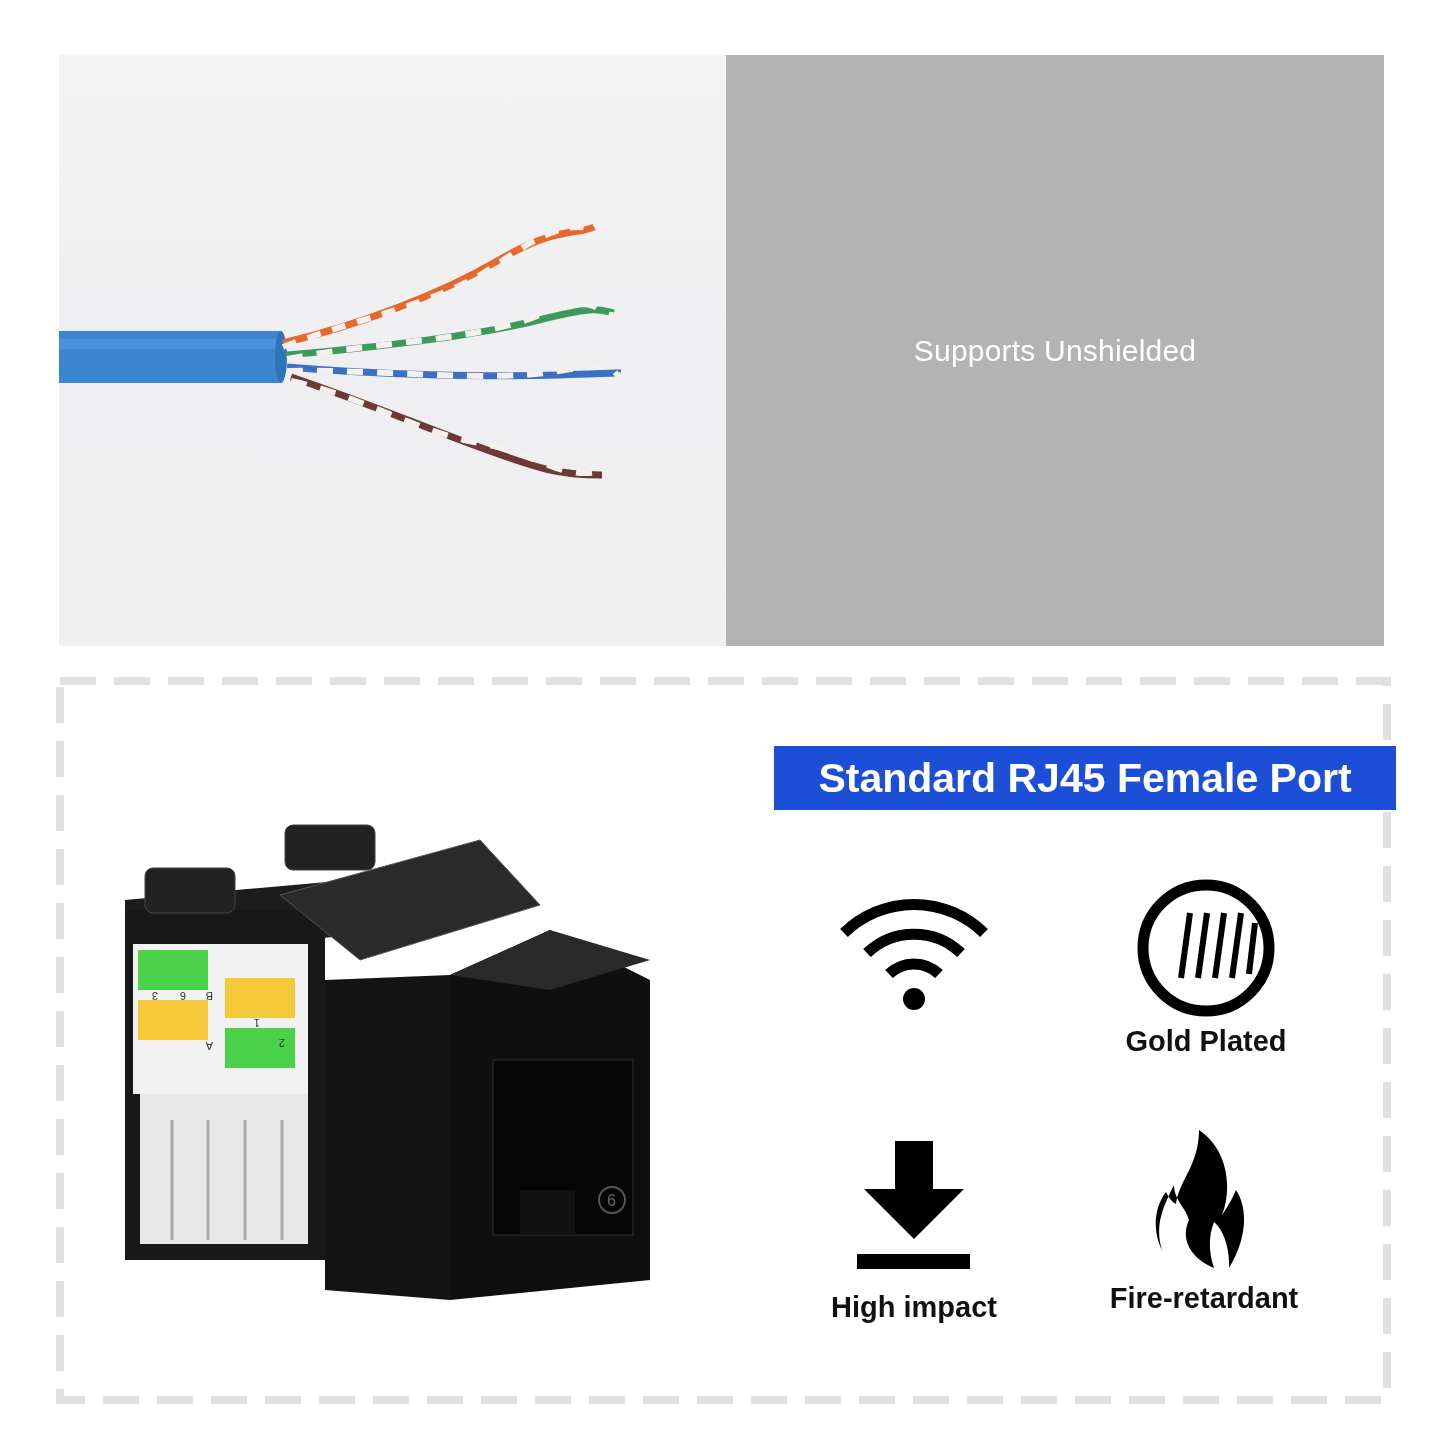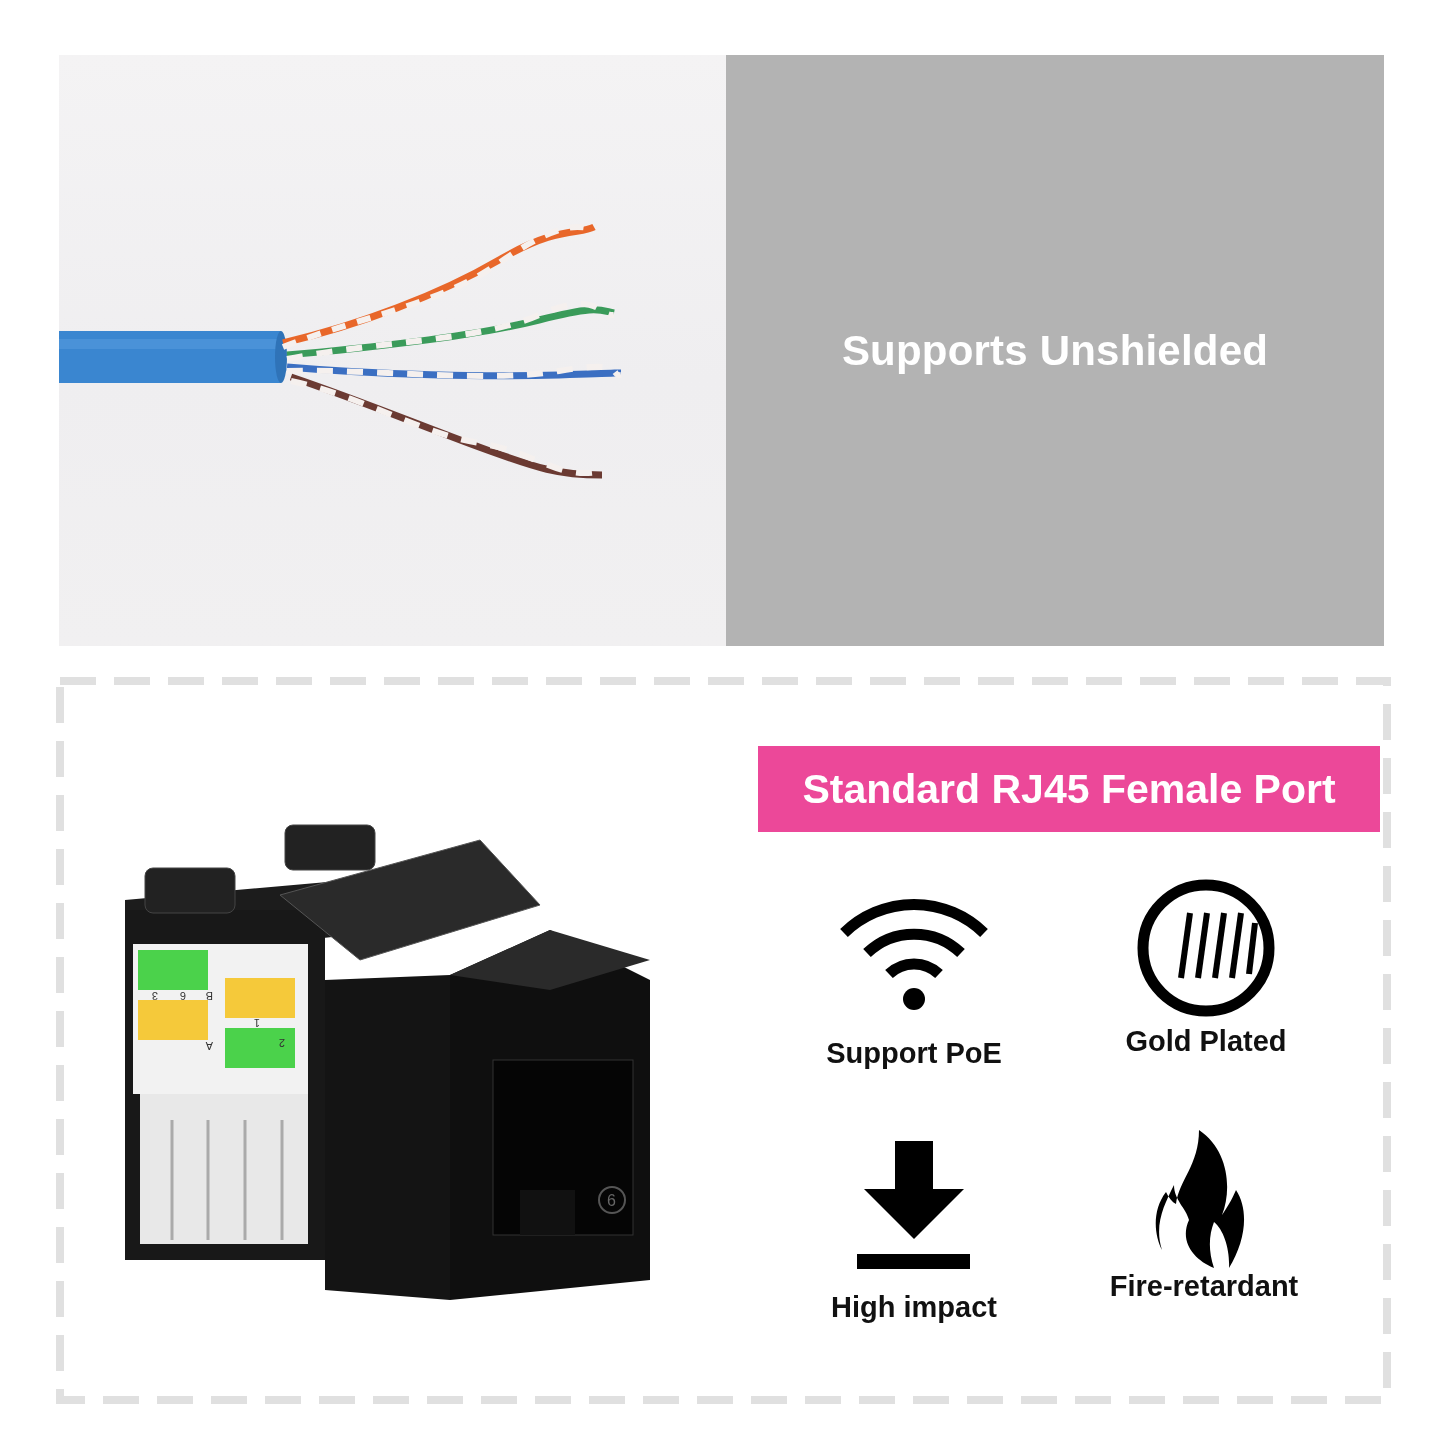--- a/index.html
+++ b/index.html
@@ -2,25 +2,25 @@
 <html><head>
 <meta charset="utf-8">
 <style>
   html, body { margin:0; padding:0; }
   body { width:1445px; height:1445px; background:#ffffff; position:relative; overflow:hidden;
          font-family:"Liberation Sans", sans-serif; }
   .top-photo { position:absolute; left:59px; top:55px; width:667px; height:591px;
                background:linear-gradient(180deg,#f4f3f4 0%,#efeef0 55%,#f1f0f1 100%); }
   .top-gray { position:absolute; left:726px; top:55px; width:658px; height:591px; background:#b3b3b3;
               display:flex; flex-direction:column; align-items:center; justify-content:center; }
-  .top-gray .line { color:#ffffff; font-weight:bold; font-size:42px; line-height:59px; 
+  .top-gray .line { color:#ffffff; font-weight:normal; font-size:30px; line-height:59px; 
                     letter-spacing:0.2px; white-space:nowrap; }
   .dashbox { position:absolute; left:56px; top:677px; width:1335px; height:727px; }
   .rj-photo { position:absolute; left:100px; top:820px; width:560px; height:480px; }
-  .title-bar { position:absolute; left:758px; top:746px; width:622px; height:86px; background:#ec4899;
+  .title-bar { position:absolute; left:774px; top:746px; width:622px; height:64px; background:#1d4ed8;
                display:flex; align-items:center; justify-content:center; }
   .title-bar span { color:#fff; font-weight:bold; font-size:41px; white-space:nowrap; }
   .feature { position:absolute; width:300px; text-align:center; }
   .feature .icon { display:block; margin:0 auto; }
   .feature .label { display:block; font-weight:bold; font-size:29px; color:#111; white-space:nowrap; }
 </style>
 </head>
 <body>
 
 <div class="top-photo">
@@ -97,21 +97,20 @@
   <span>Standard RJ45 Female Port</span>
 </div>
 
 <div class="feature" style="left:764px; top:895px;">
   <svg class="icon" width="150" height="120" viewBox="0 0 150 120">
     <path d="M5 38 A100 100 0 0 1 145 38" stroke="#000" stroke-width="11" fill="none"></path>
     <path d="M28 58 A68 68 0 0 1 122 58" stroke="#000" stroke-width="11" fill="none"></path>
     <path d="M50 79 A36 36 0 0 1 100 79" stroke="#000" stroke-width="11" fill="none"></path>
     <circle cx="75" cy="104" r="11" fill="#000"></circle>
   </svg>
-  <span class="label" style="margin-top:22px;">Support PoE</span>
 </div>
 
 <div class="feature" style="left:1056px; top:878px;">
   <svg class="icon" width="140" height="140" viewBox="0 0 140 140">
     <circle cx="70" cy="70" r="63" stroke="#000" stroke-width="11" fill="none"></circle>
     <line x1="45" y1="100" x2="54" y2="35" stroke="#000" stroke-width="6"></line>
     <line x1="62" y1="100" x2="71" y2="35" stroke="#000" stroke-width="6"></line>
     <line x1="79" y1="100" x2="88" y2="35" stroke="#000" stroke-width="6"></line>
     <line x1="96" y1="100" x2="105" y2="35" stroke="#000" stroke-width="6"></line>
     <line x1="113" y1="96" x2="119" y2="45" stroke="#000" stroke-width="6"></line>
@@ -125,14 +124,14 @@
     <polygon points="10,48 110,48 60,98" fill="#000"></polygon>
     <rect x="3" y="113" width="113" height="15" fill="#000"></rect>
   </svg>
   <span class="label" style="margin-top:20px;">High impact</span>
 </div>
 
 <div class="feature" style="left:1054px; top:1130px;">
   <svg class="icon" width="100" height="140" viewBox="0 0 100 140">
     <path d="M45 0 C75 20, 78 60, 68 85 C75 75, 80 65, 82 60 C95 80, 92 110, 75 138 C76 120, 70 100, 60 92 C55 105, 54 120, 60 138 C40 130, 25 112, 35 90 C32 78, 20 70, 20 55 C10 75, 0 95, 8 120 C0 105, -2 80, 12 62 C15 68, 18 72, 22 74 C25 50, 45 35, 45 0 Z" fill="#000"></path>
   </svg>
-  <span class="label" style="margin-top:0;">Fire-retardant</span>
+  <span class="label" style="margin-top:12px;">Fire-retardant</span>
 </div>
 
 </body></html>

